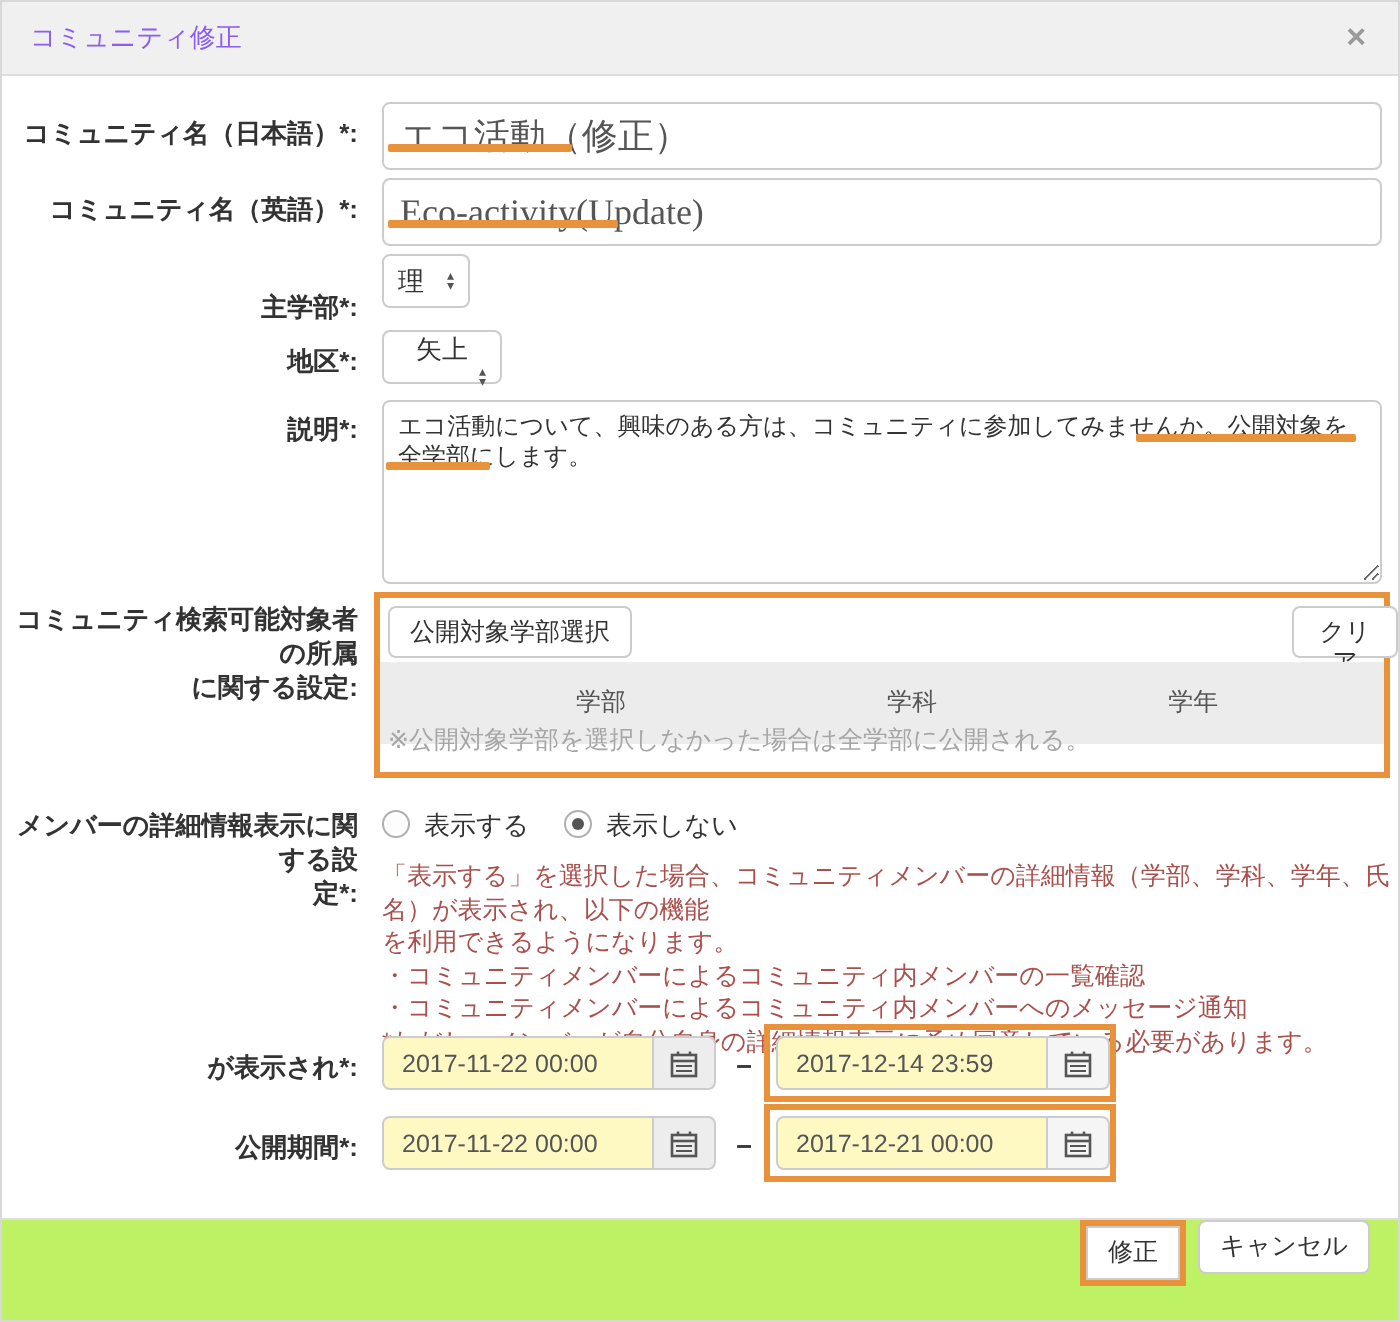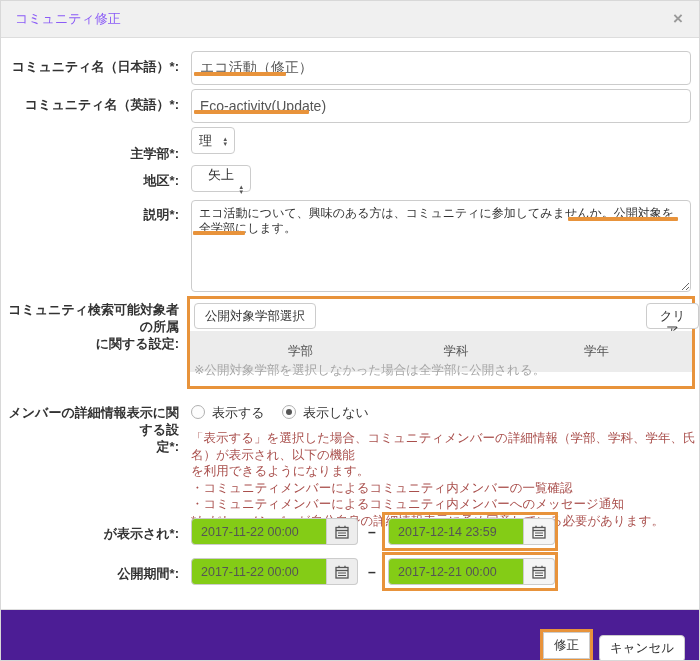--- a/index.html
+++ b/index.html
@@ -15,22 +15,22 @@
                   background:#f0f0f0; border-bottom:1px solid #ddd; }
   .modal-title { position:absolute; left:14px; top:0; line-height:36px;
                  font-size:13px; color:#8b5cf6; }
   .close-x { position:absolute; right:16px; top:0; line-height:36px; font-size:17px;
              font-weight:bold; color:#9a9a9a; cursor:pointer; }
 
   
   .lbl { position:absolute; left:0; width:178px; text-align:right; font-size:13px;
          font-weight:bold; color:#333; white-space:pre-line; line-height:17px; }
   .txt-input { position:absolute; border:1px solid #ccc; border-radius:4px;
-               font-size:14px; color:#555; padding:16px 8px; background:#fff;
-               font-family:Liberation Sans, sans-serif; }
+               font-size:18px; color:#555; padding:16px 8px; background:#fff;
+               font-family:Liberation Serif, serif; }
   .annot { position:absolute; background:var(--accent); border-radius:1px; }
   .annot-box { position:absolute; border:3px solid var(--accent); }
 
   .fake-select { position:absolute; border:1px solid #ccc; border-radius:4px;
                  background:#fff; display:flex; align-items:center;
                  font-size:13px; color:#333; padding:0 7px; cursor:default; }
   .fake-select .arrows { margin-left:auto; padding-left:9px; display:flex;
                          flex-direction:column; font-size:7px; line-height:5px; color:#555; }
 
   textarea.desc { position:absolute; left:190px; top:199px; width:500px; height:92px;
@@ -53,34 +53,34 @@
   .radio.checked::after { content:""; position:absolute; left:3px; top:3px; width:6px;
                           height:6px; border-radius:50%; background:#555; }
   .radio-lbl { position:absolute; font-size:13px; color:#333; cursor:pointer; }
 
   .danger-text { position:absolute; left:190px; top:429px; width:515px;
                  font-size:12.5px; line-height:16.5px; color:#a94f4c;
                  white-space:pre-line; }
 
   .date-input { position:absolute; height:27px; width:136px; border:1px solid #ccc;
                 border-radius:4px 0 0 4px; font-size:12.5px; color:#555; padding:0 9px;
-                font-family:inherit; background:#84cc16; }
+                font-family:inherit; background:#fef9c3; }
   .date-addon { position:absolute; height:27px; width:31px; border:1px solid #ccc;
                 border-left:none; border-radius:0 4px 4px 0; background:#ededed;
                 display:flex; align-items:center; justify-content:center; cursor:pointer; }
   .dash { position:absolute; width:16px; text-align:center; font-weight:bold;
           color:#333; font-size:14px; }
   .date-wrap { position:absolute; border:3px solid var(--accent); width:176px; height:39px; }
   .date-wrap .date-input { left:3px; top:3px; width:136px; }
   .date-wrap .date-addon { left:139px; top:3px; background:#f5f5f5; }
 
   
   .modal-footer { position:absolute; left:0; top:608px; width:100%; height:53px;
-                  background:#4c1d95; border-top:1px solid #ddd; display:flex;
-                  align-items:flex-end; justify-content:flex-end; gap:6px;
+                  background:#bef264; border-top:1px solid #ddd; display:flex;
+                  align-items:flex-start; justify-content:flex-end; gap:6px;
                   padding-right:14px; }
   .submit-wrap { border:3px solid var(--accent); display:inline-block; }
   .submit-wrap .btn { border-radius:0; border-color:#ccc; }
 </style>
 </head>
 <body>
 
 <div class="modal">
 
   <div class="modal-header">

